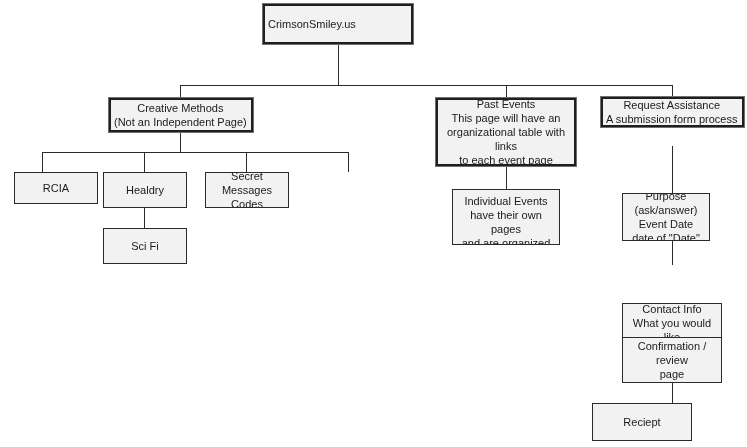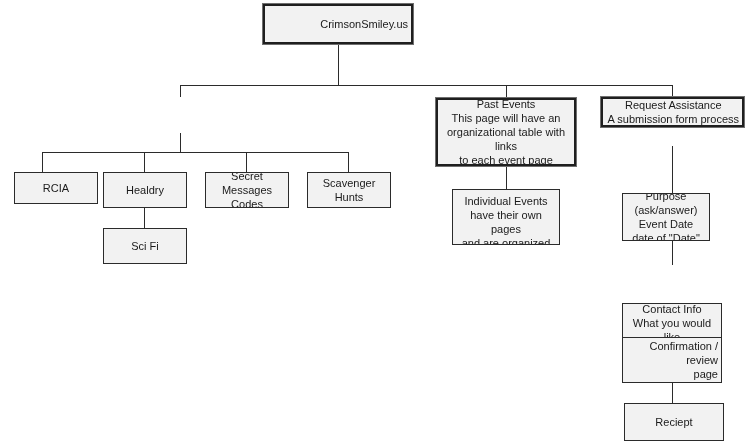--- a/index.html
+++ b/index.html
@@ -36,21 +36,21 @@
     padding: 0;
   }
   .node.double > .inner {
     box-sizing: border-box;
     width: 100%;
     height: 100%;
     border: 2px solid #1f1f1f;
     background: #f2f2f2;
     display: flex;
     align-items: center;
-    justify-content: flex-end;
+    justify-content: flex-start;
     text-align: center;
     padding: 2px 3px;
     overflow: hidden;
   }
   .node .txt {
     white-space: pre-line;
     display: block;
   }
   .node.clip .txt {
     position: relative;
@@ -98,20 +98,26 @@
   <div class="ln-v" style="left:672px; top:241px; height:24px;"></div>
   <div class="ln-v" style="left:672px; top:316px; height:21px;"></div>
   <div class="ln-v" style="left:672px; top:383px; height:20px;"></div>
 
   <div class="node double" style="left:262px; top:3px; width:152px; height:42px;">
     <div class="inner">
       <span class="txt">CrimsonSmiley.us</span>
     </div>
   </div>
 
+  <div class="node double" style="left:108px; top:97px; width:146px; height:36px;">
+    <div class="inner">
+      <span class="txt">Creative Methods
+(Not an Independent Page)</span>
+    </div>
+  </div>
 
   <div class="node double" style="left:435px; top:97px; width:142px; height:70px;">
     <div class="inner">
       <span class="txt">Past Events
 This page will have an
 organizational table with links
 to each event page</span>
     </div>
   </div>
 
@@ -128,23 +134,20 @@
 
   <div class="node" style="left:103px; top:172px; width:84px; height:36px;">
     <span class="txt">Healdry</span>
   </div>
 
   <div class="node" style="left:205px; top:172px; width:84px; height:36px;">
     <span class="txt">Secret Messages
 Codes</span>
   </div>
 
-  <div class="node" style="left:307px; top:172px; width:84px; height:36px;">
-    <span class="txt">Scavenger Hunts</span>
-  </div>
 
   <div class="node" style="left:103px; top:228px; width:84px; height:36px;">
     <span class="txt">Sci Fi</span>
   </div>
 
   <div class="node clip" style="left:452px; top:189px; width:108px; height:56px; align-items:flex-start;">
     <span class="txt">Individual Events
 have their own pages
 and are organized by
 year, semester,</span>
@@ -156,22 +159,22 @@
 date of "Date"</span>
   </div>
 
   <div class="node" style="left:622px; top:280px; width:100px; height:39px;margin-top:23px;">
     <span class="txt">Your Name
 Contact Info
 What you would like
 to do</span>
   </div>
 
-  <div class="node" style="left:622px; top:337px; width:100px; height:46px;text-align:right;">
+  <div class="node" style="left:622px; top:337px; width:100px; height:46px;">
     <span class="txt">Confirmation / review
 page</span>
   </div>
 
-  <div class="node" style="left:624px; top:403px; width:100px; height:38px;">
+  <div class="node" style="left:592px; top:403px; width:100px; height:38px;">
     <span class="txt">Reciept</span>
   </div>
 
 </div>
 
 </body></html>

